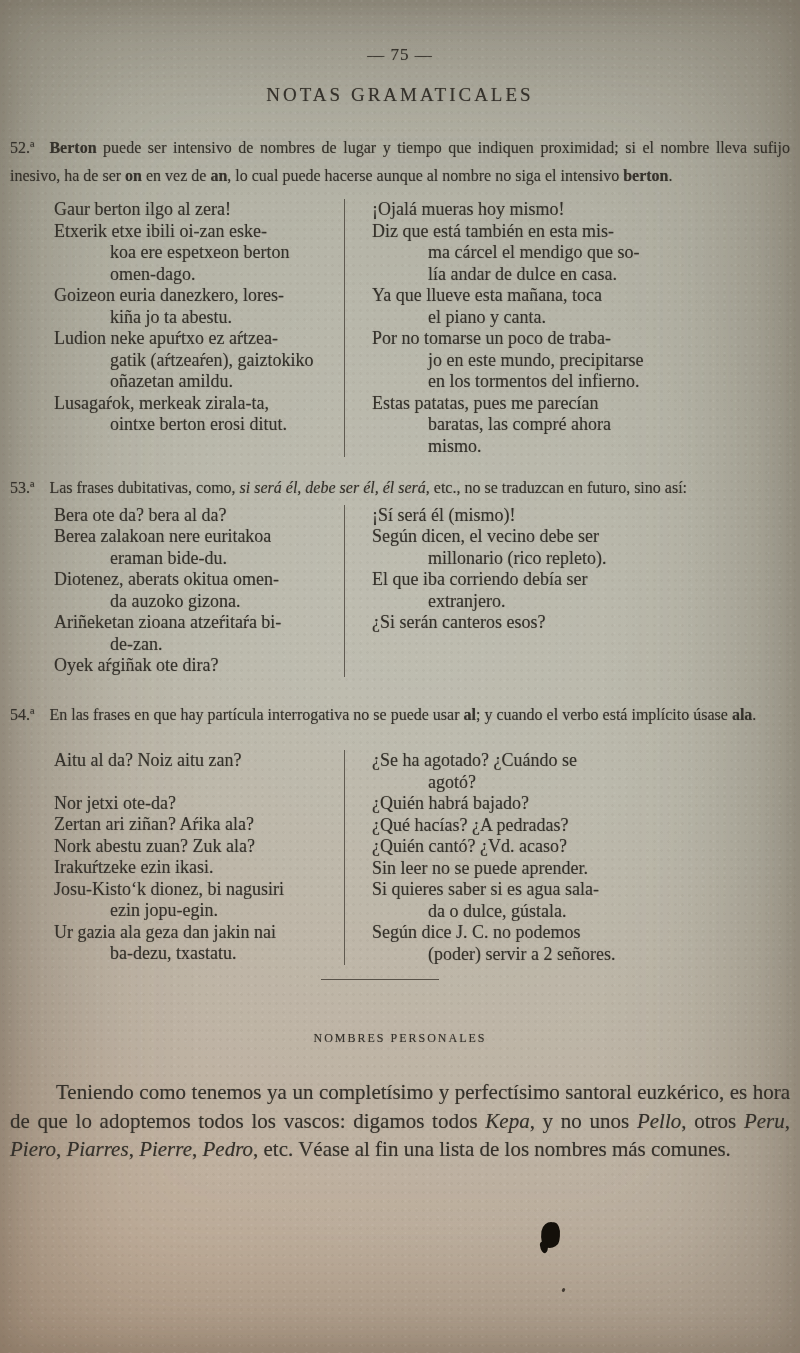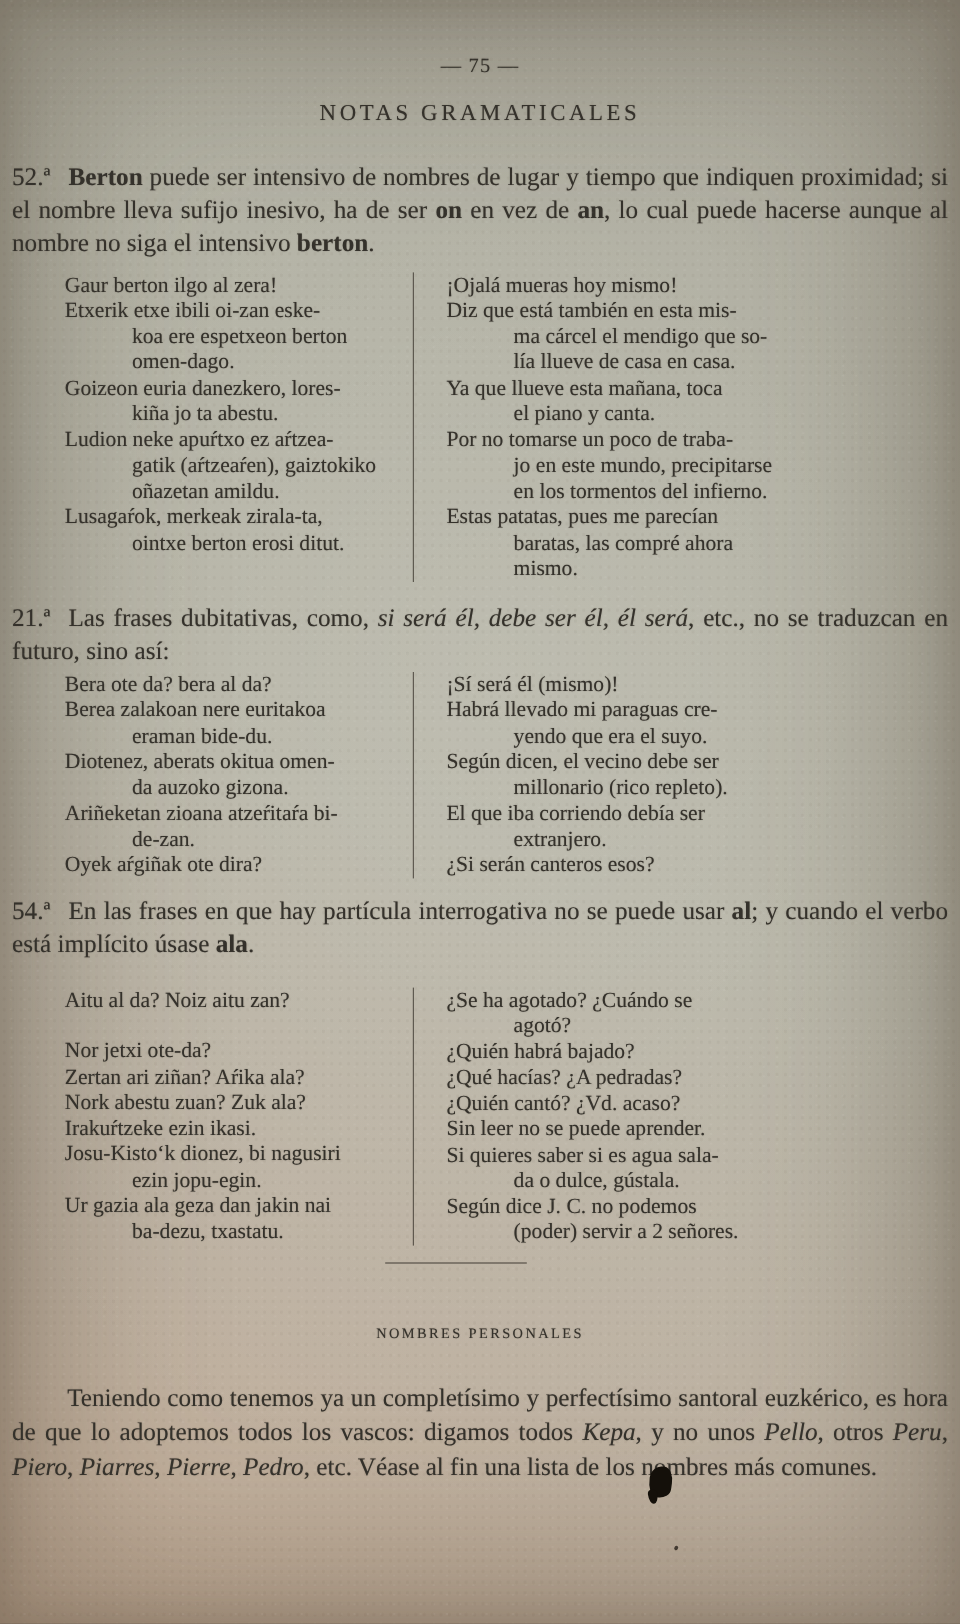--- a/index.html
+++ b/index.html
@@ -34,25 +34,25 @@
     opacity: 0.10;
     pointer-events: none;
   }
   .page-number { text-align: center; font-size: 17px; line-height: 22px; letter-spacing: 1px; }
   .main-title {
     text-align: center; font-size: 19px; line-height: 26px;
     letter-spacing: 3px; font-weight: normal; margin: 16px 0 0 0;
   }
   .lead {
     margin: 26px 0 0 0;
-    font-size: 21px; line-height: 27.5px;
+    font-size: 16px; line-height: 27.5px;
     text-align: justify;
   }
   .lead.l53 { margin-top: 17px; }
-  .lead.l54 { margin-top: 14px; }
+  .lead.l54 { margin-top: 24px; }
   .secnum { margin-right: 15px; }
   .cols { display: flex; margin-top: 10px; font-size: 18px; line-height: 21.5px; }
   .cols.c53 { margin-top: 3px; }
   .cols.c54 { margin-top: 22px; }
   .col-l { width: 334px; padding-left: 44px; box-sizing: border-box; }
   .col-r { flex: 1; padding-left: 27px; padding-right: 14px; }
   .vrule { width: 1px; background: rgba(58,53,45,0.72); }
   .ex { padding-left: 56px; text-indent: -56px; white-space: pre-line; }
   .gap-after { margin-bottom: 21px; }
   .hrule {
@@ -110,50 +110,48 @@
 gatik (aŕtzeaŕen), gaiztokiko
 oñazetan amildu.</div>
       <div class="ex">Lusagaŕok, merkeak zirala-ta,
 ointxe berton erosi ditut.</div>
     </div>
     <div class="vrule"></div>
     <div class="col-r">
       <div class="ex">¡Ojalá mueras hoy mismo!</div>
       <div class="ex">Diz que está también en esta mis-
 ma cárcel el mendigo que so-
-lía llueve de casa en casa.</div>
+lía andar de dulce en casa.</div>
       <div class="ex">Ya que llueve esta mañana, toca
 el piano y canta.</div>
       <div class="ex">Por no tomarse un poco de traba-
 jo en este mundo, precipitarse
 en los tormentos del infierno.</div>
       <div class="ex">Estas patatas, pues me parecían
 baratas, las compré ahora
 mismo.</div>
     </div>
   </div>
 
-  <p class="lead l53"><span class="secnum">21.ª</span><span>Las frases dubitativas, como, </span><i>si será él, debe ser él, él será</i><span>, etc., no se traduzcan en futuro, sino así:</span></p>
+  <p class="lead l53"><span class="secnum">53.ª</span><span>Las frases dubitativas, como, </span><i>si será él, debe ser él, él será</i><span>, etc., no se traduzcan en futuro, sino así:</span></p>
 
   <div class="cols c53">
     <div class="col-l">
       <div class="ex">Bera ote da? bera al da?</div>
       <div class="ex">Berea zalakoan nere euritakoa
 eraman bide-du.</div>
       <div class="ex">Diotenez, aberats okitua omen-
 da auzoko gizona.</div>
       <div class="ex">Ariñeketan zioana atzeŕitaŕa bi-
 de-zan.</div>
       <div class="ex">Oyek aŕgiñak ote dira?</div>
     </div>
     <div class="vrule"></div>
     <div class="col-r">
       <div class="ex">¡Sí será él (mismo)!</div>
-      <div class="ex">Habrá llevado mi paraguas cre-
-yendo que era el suyo.</div>
       <div class="ex">Según dicen, el vecino debe ser
 millonario (rico repleto).</div>
       <div class="ex">El que iba corriendo debía ser
 extranjero.</div>
       <div class="ex">¿Si serán canteros esos?</div>
     </div>
   </div>
 
   <p class="lead l54"><span class="secnum">54.ª</span><span>En las frases en que hay partícula interrogativa no se puede usar </span><b>al</b><span>; y cuando el verbo está implícito úsase </span><b>ala</b><span>.</span></p>
 

